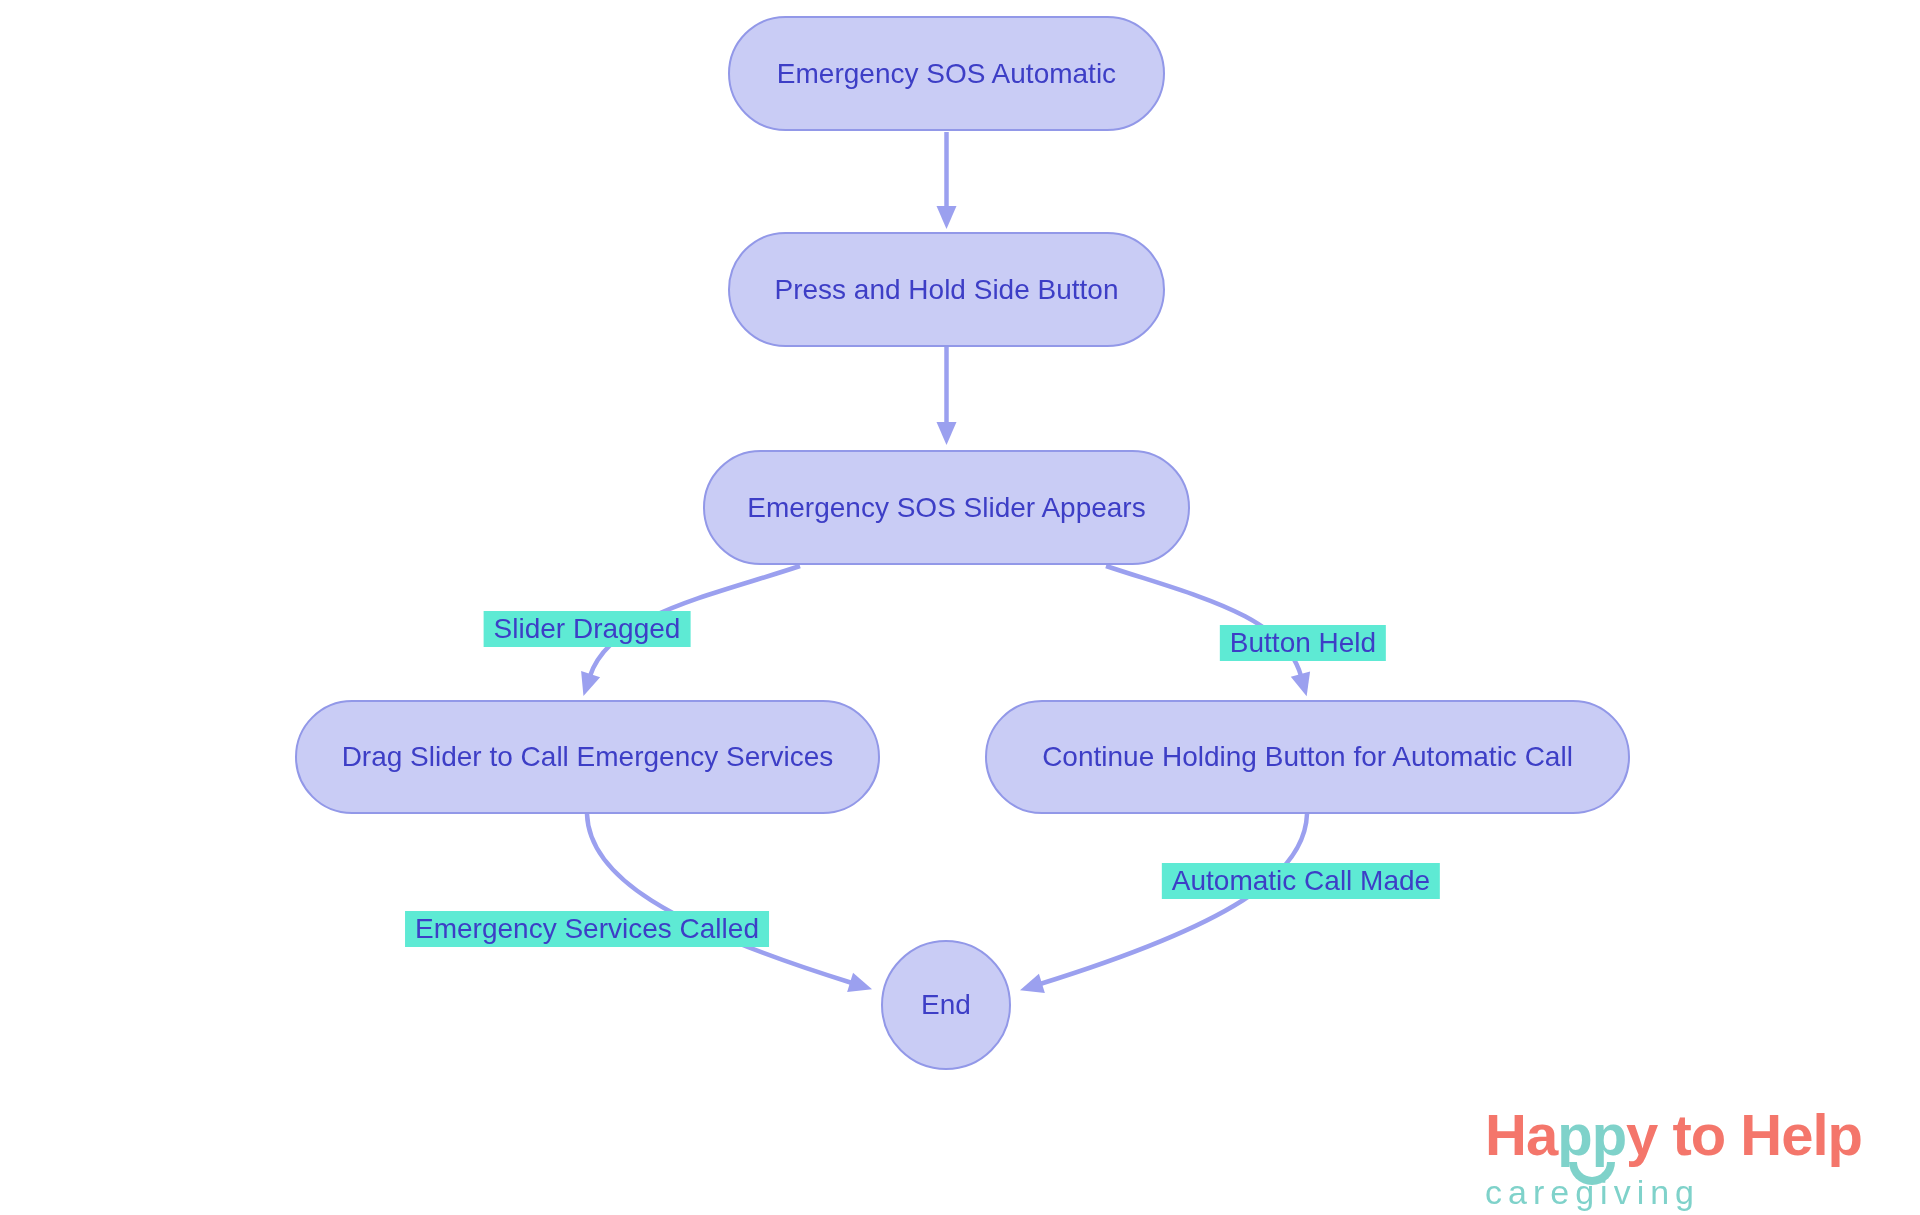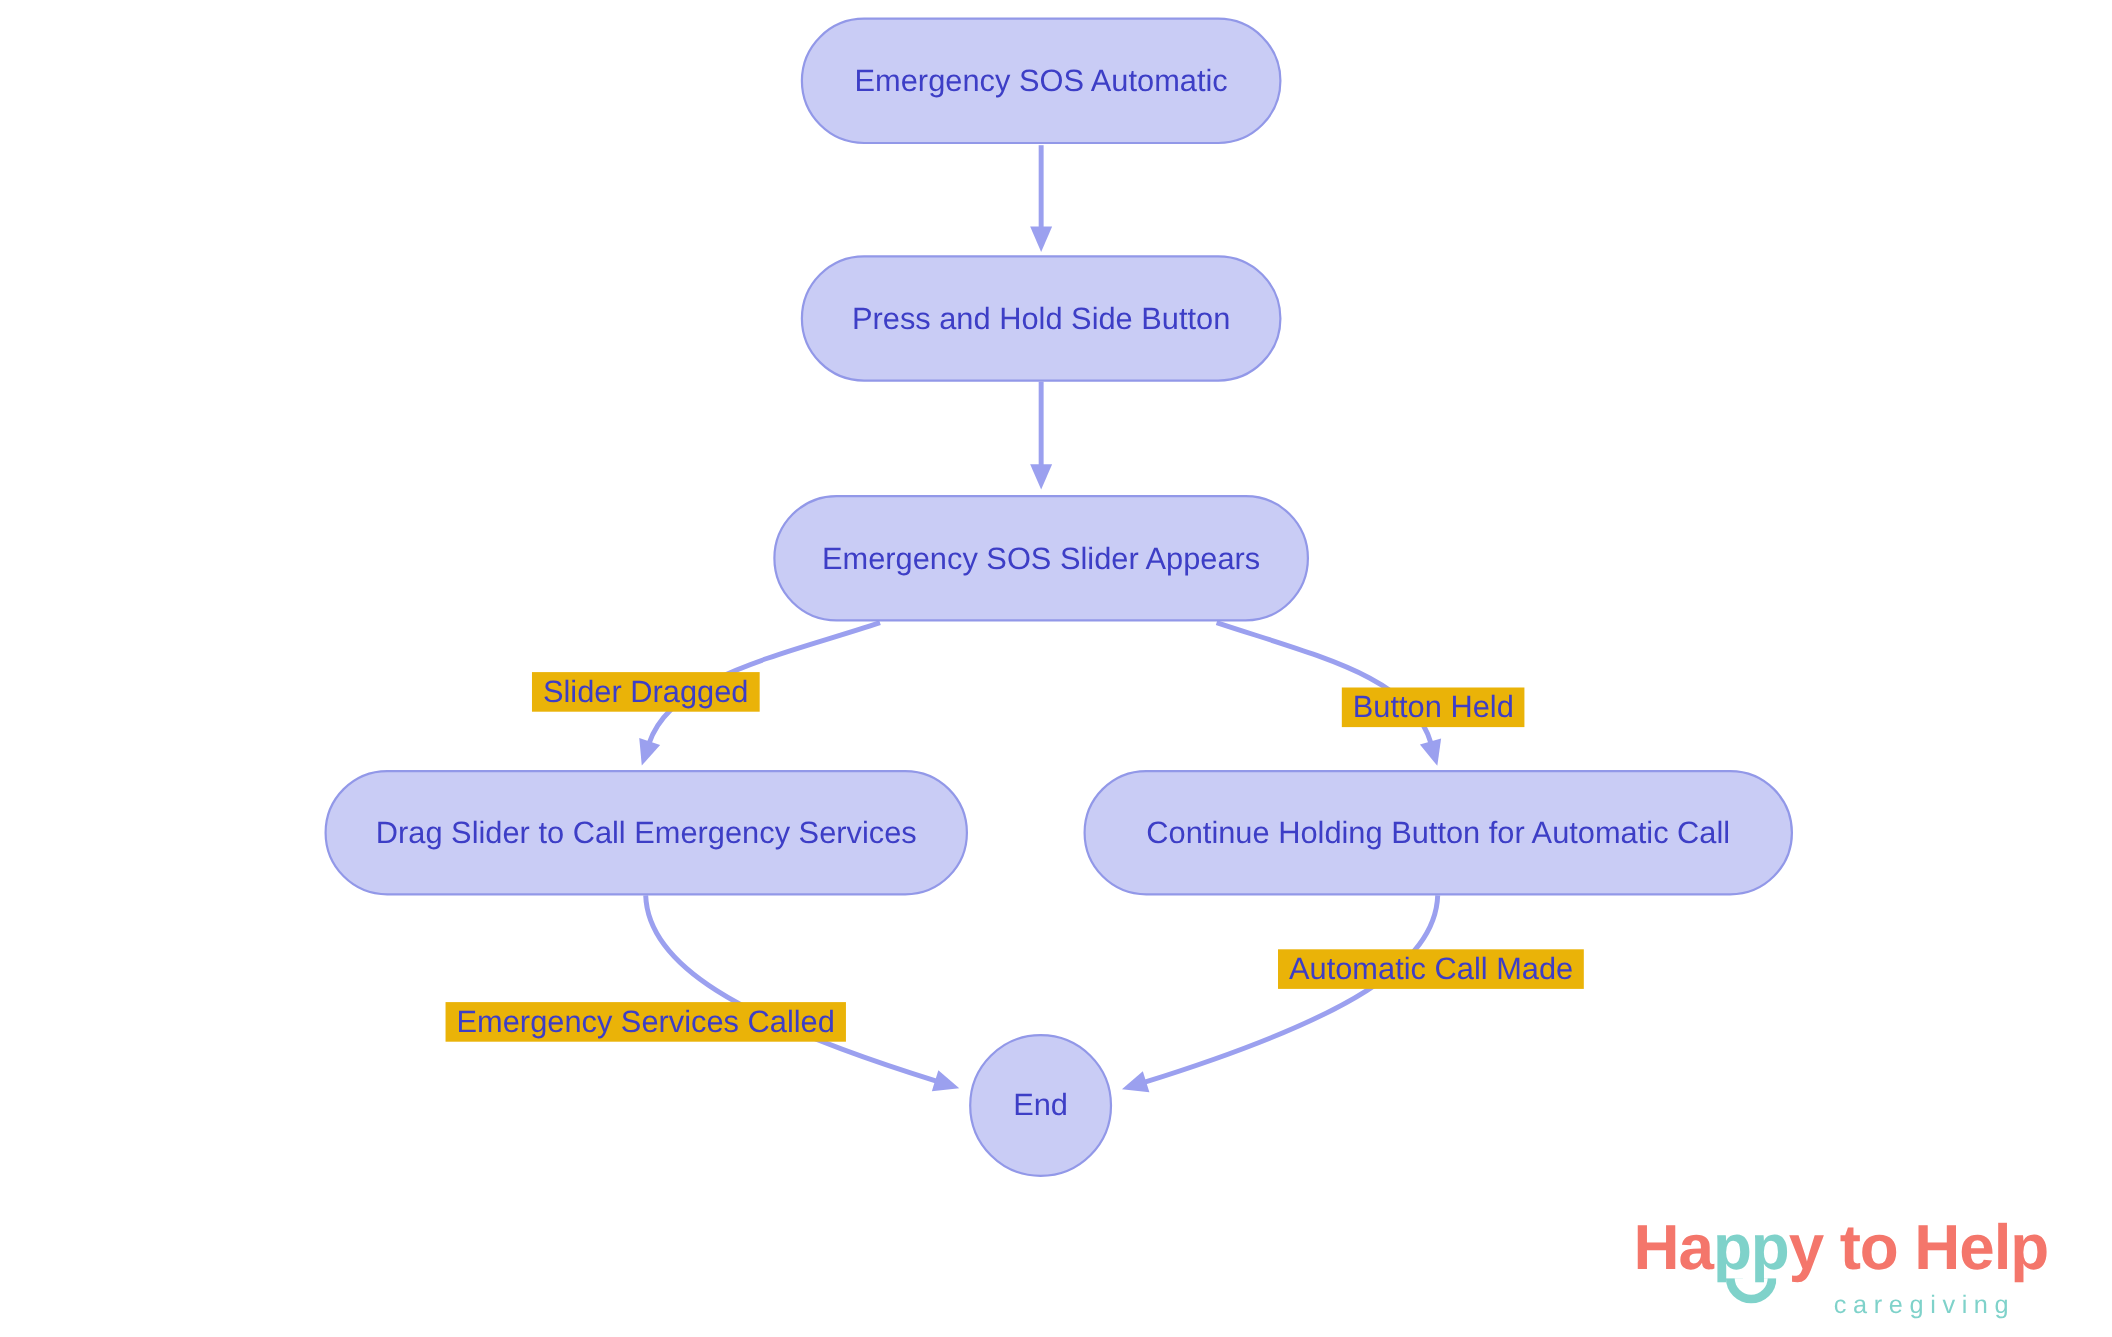--- a/index.html
+++ b/index.html
@@ -24,32 +24,32 @@
     font-size:28px;
     color:var(--node-text,#3d3ec6);
     text-align:center;
     white-space:nowrap;
   }
   .node-circle{border-radius:50%;justify-content:center;}
 
   .edge-label{
     position:absolute;
     transform:translate(-50%,-50%);
-    background:#eab308;
+    background:#5eead4;
     padding:2px 10px;
     font-size:28px;
     color:var(--label-text,#3d3ec6);
     white-space:nowrap;
   }
 
   .logo{
     position:absolute;
     right:58px;
     top:1102px;
-    text-align:right;
+    text-align:left;
   }
   .logo-main{
     font-size:58px;
     font-weight:700;
     letter-spacing:-1px;
     line-height:1.15;
     color:var(--logo-coral,#f4766b);
     white-space:nowrap;
   }
   .logo-main .teal{color:var(--logo-teal,#7fd2ca);}
@@ -61,21 +61,21 @@
     top:60px;
     width:46px;height:23px;
     box-sizing:border-box;
     border:8px solid var(--logo-teal,#7fd2ca);
     border-top:none;
     border-radius:0 0 46px 46px;
   }
   .logo-tagline{
     margin-top:4px;
     margin-right:30px;
-    font-size:23px;
+    font-size:34px;
     font-weight:500;
     letter-spacing:6px;
     color:var(--logo-teal,#7fd2ca);
   }
 </style>
 </head>
 <body>
 
 <div class="canvas">
 

